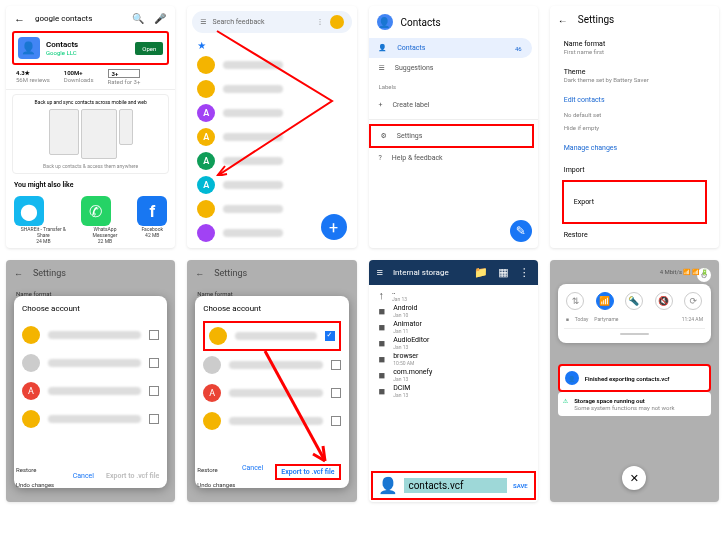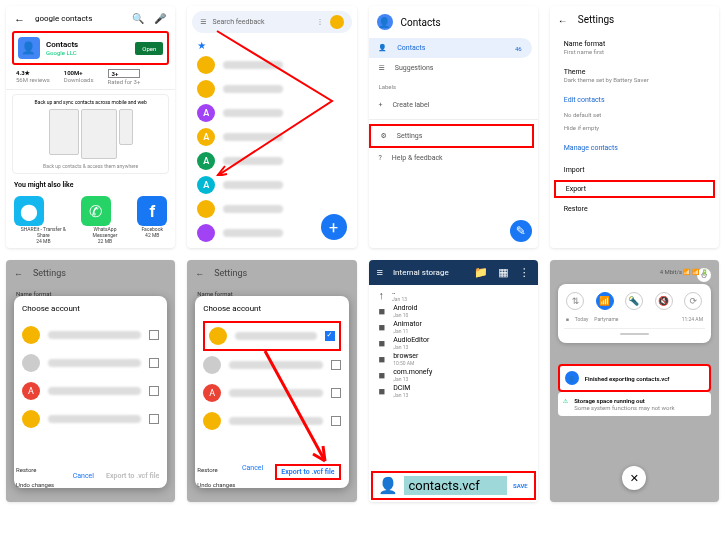--- a/index.html
+++ b/index.html
@@ -45,21 +45,21 @@
 .s3-label{font-size:6px;color:#888;padding:5px 10px}
 .s3-red{border:2px solid red;margin-right:4px}
 .s3-bottom{position:absolute;bottom:6px;right:6px;width:22px;height:22px;background:#1976f5;border-radius:50%;color:#fff;display:flex;align-items:center;justify-content:center;font-size:12px}
 
 
 .s4-hdr{display:flex;align-items:center;gap:10px;padding:8px;font-size:10px}
 .s4-block{padding:0 14px}
 .s4-title{font-size:7px;padding-top:7px}
 .s4-sub{font-size:6px;color:#888;padding-bottom:6px}
 .s4-link{font-size:7px;color:#1967d2;padding:7px 0}
-.s4-red{border:2px solid red;margin:0 4px;padding:3px 10px;font-size:7px}
+.s4-red{border:2px solid red;margin:0 12px;padding:16px 10px;font-size:7px}
 
 
 .ov{position:absolute;top:36px;left:8px;right:8px;bottom:14px;background:#fff;border-radius:8px;padding:8px;box-shadow:0 2px 10px rgba(0,0,0,.3)}
 .ov-title{font-size:8px;margin-bottom:8px}
 .ov-row{display:flex;align-items:center;gap:8px;padding:5px 0}
 .ov-av{width:18px;height:18px;border-radius:50%}
 .ov-blur{flex:1;height:8px;background:#ddd;border-radius:4px;filter:blur(1px)}
 .ov-chk{width:10px;height:10px;border:1px solid #888}
 .ov-chk.on{background:#1976f5;border-color:#1976f5;position:relative}
 .ov-chk.on:after{content:"✓";color:#fff;font-size:7px;position:absolute;left:1px;top:-1px}
@@ -75,21 +75,21 @@
 
 
 .s7-top{display:flex;align-items:center;gap:10px;padding:6px 8px;background:#17375e;color:#fff;font-size:8px}
 .s7-top .ic{font-size:11px}
 .s7-list{padding:2px 0}
 .s7-row{display:flex;align-items:center;gap:8px;padding:1px 10px}
 .s7-ic{color:#555;font-size:11px}
 .s7-name{font-size:7px}
 .s7-date{font-size:5px;color:#999}
 .s7-save{position:absolute;bottom:2px;left:2px;right:2px;border:2px solid red;display:flex;align-items:center;gap:6px;padding:3px 6px}
-.s7-input{flex:1;font-size:13px;background:#9ed8d8;padding:2px 4px}
+.s7-input{flex:1;font-size:10px;background:#9ed8d8;padding:2px 4px}
 .s7-savebtn{font-size:6px;color:#1976f5;font-weight:600}
 
 
 .s8-status{position:absolute;top:8px;right:10px;font-size:6px;color:#555;display:flex;gap:4px;align-items:center}
 .s8-panel{position:absolute;top:24px;left:8px;right:8px;background:#fff;border-radius:8px;padding:6px;box-shadow:0 1px 4px rgba(0,0,0,.2)}
 .s8-qs{display:flex;gap:10px;justify-content:space-around;padding:2px}
 .s8-qsi{width:18px;height:18px;border-radius:50%;border:1px solid #ccc;display:flex;align-items:center;justify-content:center;font-size:9px;color:#888}
 .s8-qsi.on{background:#1976f5;color:#fff;border-color:#1976f5}
 .s8-meta{font-size:5px;color:#888;padding:4px 2px;display:flex;gap:6px}
 .s8-notif{position:absolute;top:104px;left:8px;right:8px;border:2px solid red;background:#fff;border-radius:4px;padding:5px;display:flex;gap:6px;align-items:center;font-size:6px}
@@ -247,21 +247,21 @@
         <span>Settings</span>
       </div>
 <div class="s4-block">
 <div class="s4-title">Name format</div>
         <div class="s4-sub">First name first</div>
 <div class="s4-title">Theme</div>
         <div class="s4-sub">Dark theme set by Battery Saver</div>
 <div class="s4-link">Edit contacts</div>
         <div class="s4-sub">No default set</div>
         <div class="s4-sub">Hide if empty</div>
-<div class="s4-link">Manage contacts</div>
+<div class="s4-link">Manage changes</div>
 <div class="s4-title" style="padding-bottom:6px">Import</div>
 </div>
 <div class="s4-red">Export</div>
 <div class="s4-block">
 <div class="s4-title" style="padding-bottom:6px">Restore</div>
 
 </div>
 </div>
 
 <div class="shot gray">

